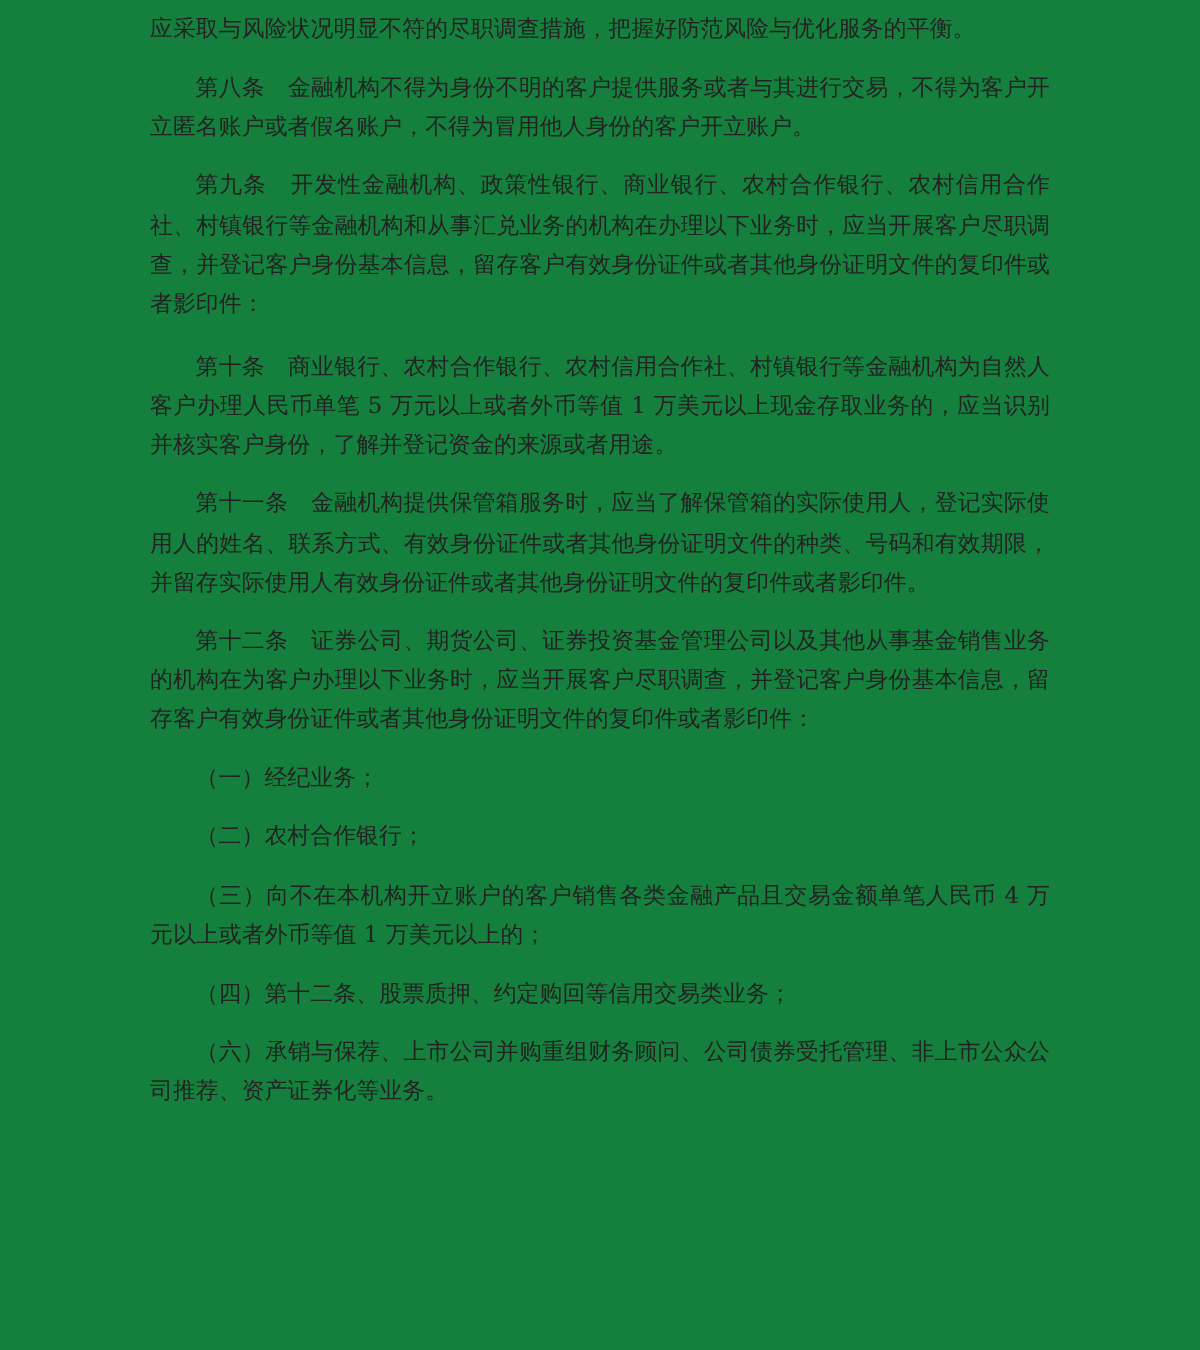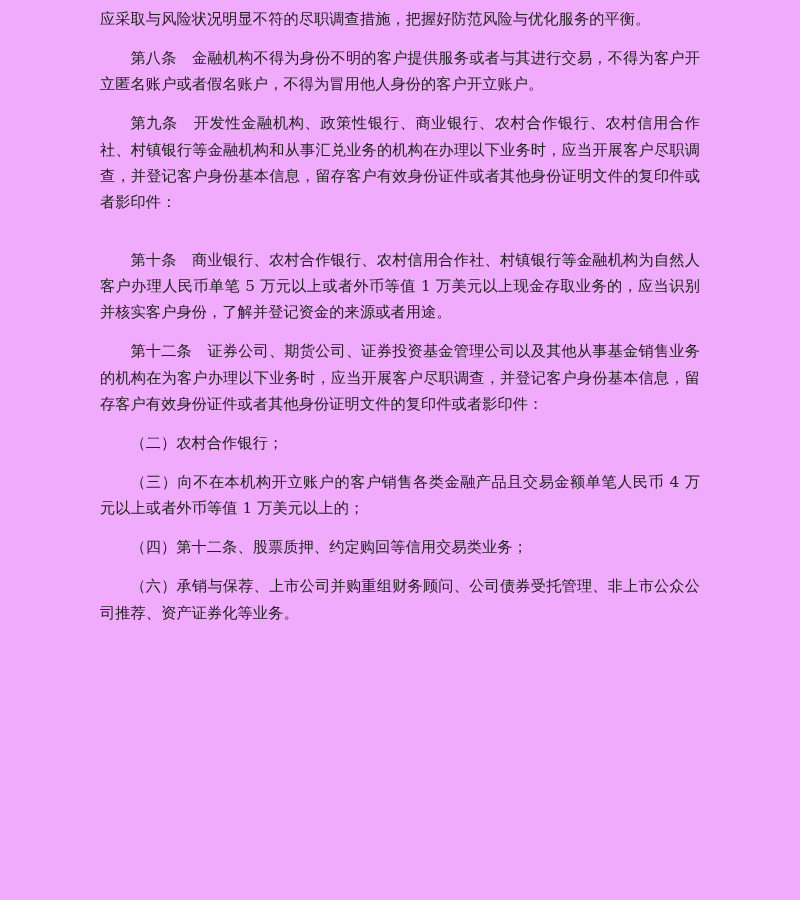--- a/index.html
+++ b/index.html
@@ -13,39 +13,39 @@
     font-family: "DejaVu Serif", "Liberation Serif", serif;
     color: #1a1a1a;
     overflow: hidden;
   }
   .page {
     position: relative;
     width: 800px;
     height: 900px;
     box-sizing: border-box;
     padding: 6px 100px 0 100px;
-    background: #f0abfc;
+    background: #15803d;
   }
   .doc-body {
     font-size: 15.2px;
     line-height: 1.72;
     text-align: justify;
     text-justify: inter-ideograph;
     letter-spacing: 0.1px;
     color: #222222;
   }
   p.para {
     margin: 0 0 13px 0;
     text-indent: 0;
   }
   p.para.indent2 {
     text-indent: 2em;
   }
   p.para.gap-before {
-    margin-top: 32px;
+    margin-top: 16px;
   }
   .first-line-clip {
     margin-top: 0;
   }
 </style>
 </head>
 <body>
 
 <div class="page">
   <div class="doc-body">
@@ -53,23 +53,25 @@
     <p class="para first-line-clip">应采取与风险状况明显不符的尽职调查措施，把握好防范风险与优化服务的平衡。</p>
 
     <p class="para indent2">第八条　金融机构不得为身份不明的客户提供服务或者与其进行交易，不得为客户开立匿名账户或者假名账户，不得为冒用他人身份的客户开立账户。</p>
 
     <p class="para indent2">第九条　开发性金融机构、政策性银行、商业银行、农村合作银行、农村信用合作社、村镇银行等金融机构和从事汇兑业务的机构在办理以下业务时，应当开展客户尽职调查，并登记客户身份基本信息，留存客户有效身份证件或者其他身份证明文件的复印件或者影印件：</p>
 
 
 
     <p class="para indent2 gap-before">第十条　商业银行、农村合作银行、农村信用合作社、村镇银行等金融机构为自然人客户办理人民币单笔 5 万元以上或者外币等值 1 万美元以上现金存取业务的，应当识别并核实客户身份，了解并登记资金的来源或者用途。</p>
 
+    <p class="para indent2">第十一条　金融机构提供保管箱服务时，应当了解保管箱的实际使用人，登记实际使用人的姓名、联系方式、有效身份证件或者其他身份证明文件的种类、号码和有效期限，并留存实际使用人有效身份证件或者其他身份证明文件的复印件或者影印件。</p>
 
     <p class="para indent2">第十二条　证券公司、期货公司、证券投资基金管理公司以及其他从事基金销售业务的机构在为客户办理以下业务时，应当开展客户尽职调查，并登记客户身份基本信息，留存客户有效身份证件或者其他身份证明文件的复印件或者影印件：</p>
 
+    <p class="para indent2">（一）经纪业务；</p>
 
     <p class="para indent2">（二）农村合作银行；</p>
 
     <p class="para indent2">（三）向不在本机构开立账户的客户销售各类金融产品且交易金额单笔人民币 4 万元以上或者外币等值 1 万美元以上的；</p>
 
     <p class="para indent2">（四）第十二条、股票质押、约定购回等信用交易类业务；</p>
 
 
     <p class="para indent2">（六）承销与保荐、上市公司并购重组财务顾问、公司债券受托管理、非上市公众公司推荐、资产证券化等业务。</p>
 

